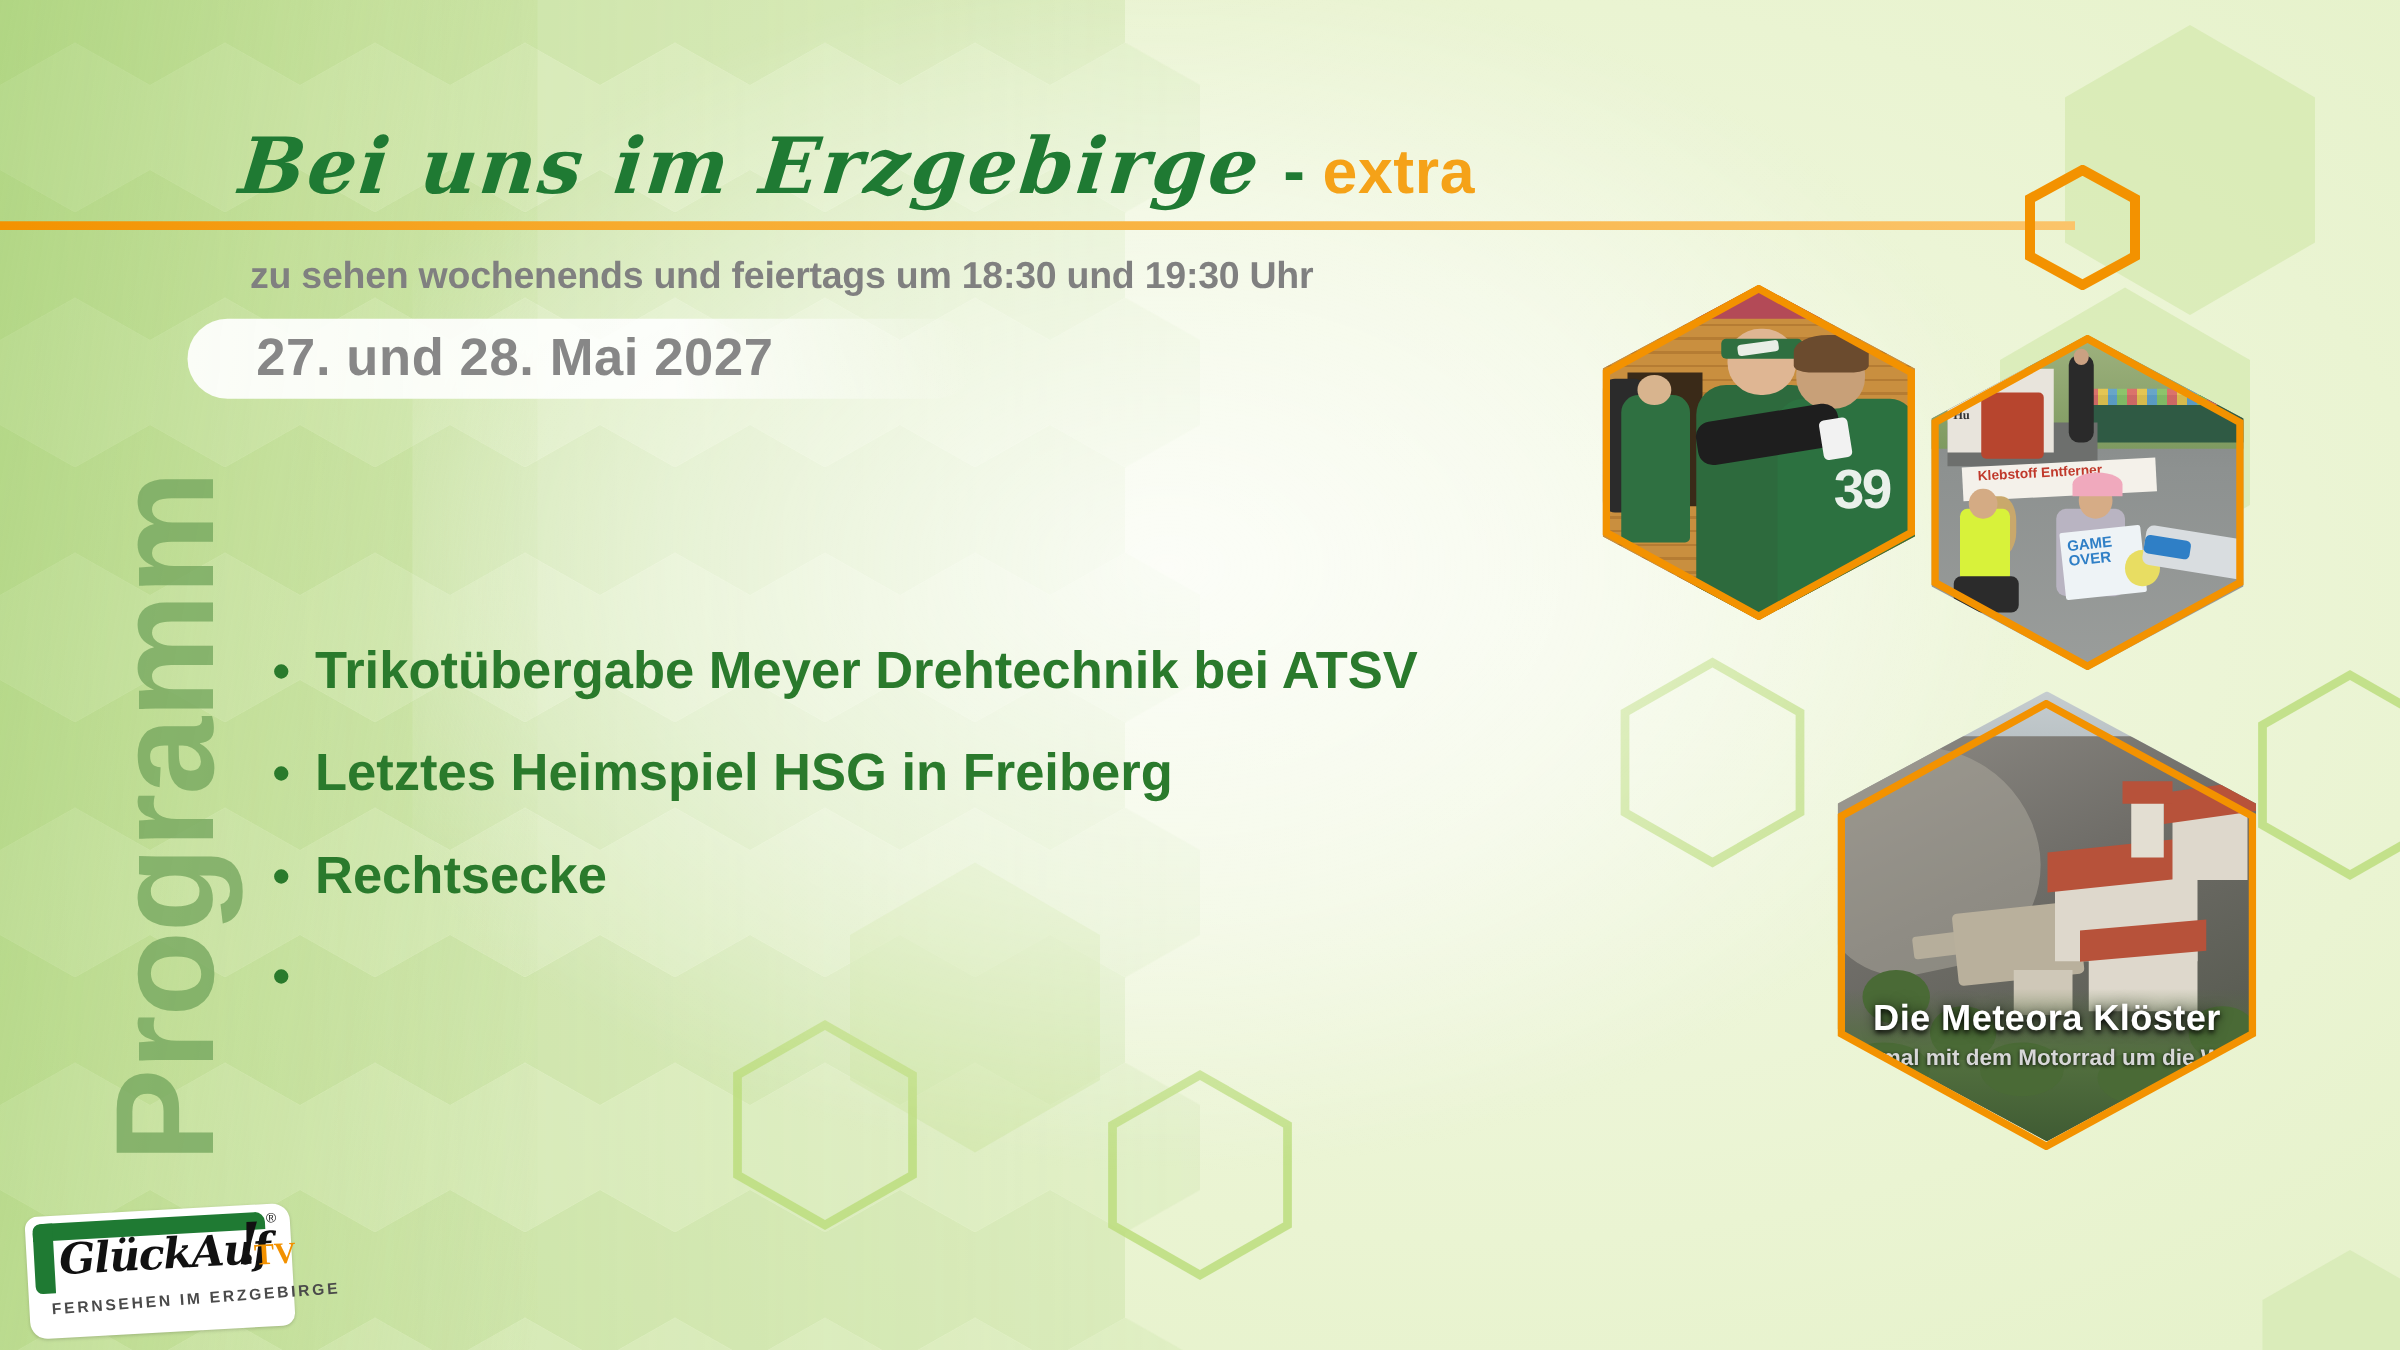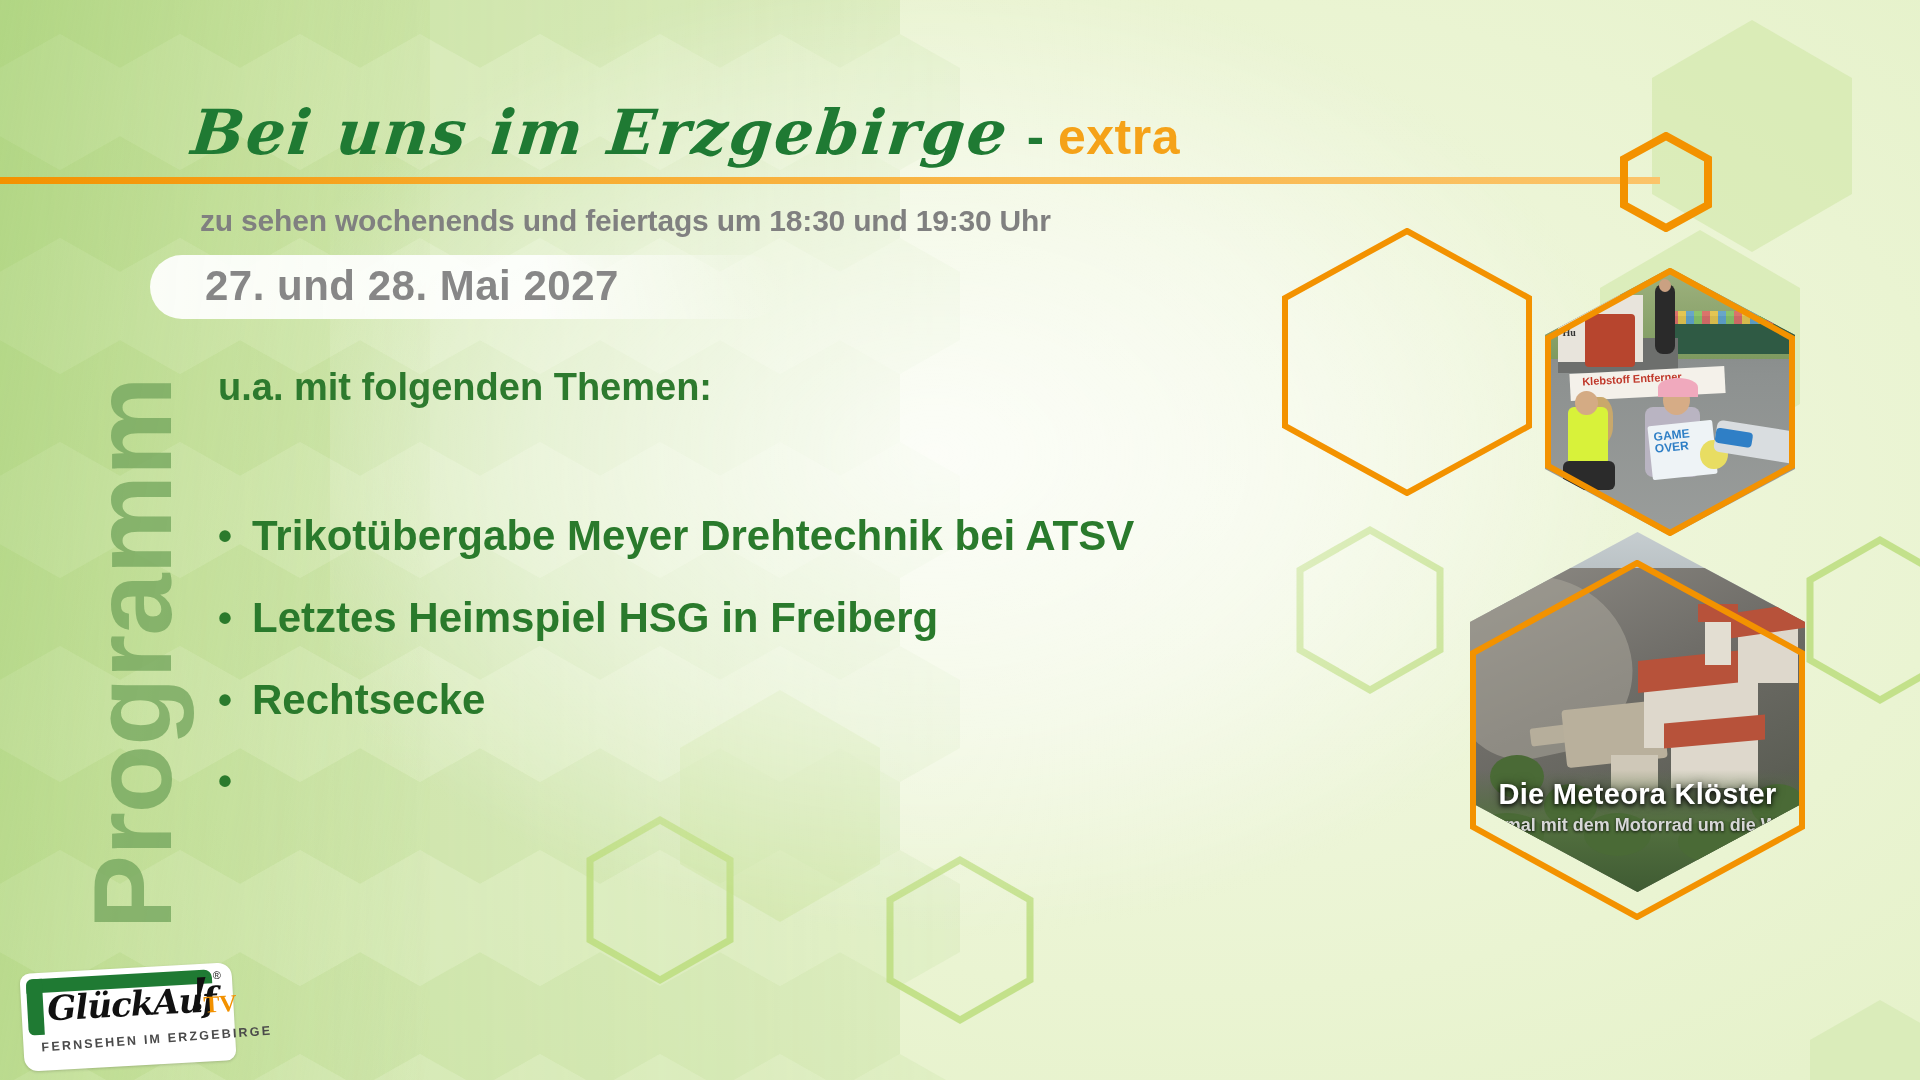--- a/index.html
+++ b/index.html
@@ -177,21 +177,21 @@
   .p2 .sit2{position:absolute;left:40%;top:52%;width:22%;height:26%;background:#b9b4c2;border-radius:8px;}
   .p2 .sit2-head{position:absolute;left:47%;top:44%;width:11%;height:11%;background:#d6ac86;border-radius:50%;}
   .p2 .cap{position:absolute;left:45%;top:41%;width:16%;height:7%;background:#f0a9bd;border-radius:50% 50% 0 0;}
   .p2 .sign{position:absolute;left:42%;top:58%;width:26%;height:20%;background:#eef3f6;border-radius:2px;transform:rotate(-6deg);}
   .p2 .sign b{position:absolute;left:8%;top:10%;font:700 12px "Liberation Sans",sans-serif;color:#2f7fc6;line-height:1;}
   .p2 .globe{position:absolute;left:62%;top:64%;width:11%;height:11%;background:#e8dd62;border-radius:50%;}
   .p2 .mic{position:absolute;right:-2%;top:59%;width:34%;height:12%;background:#d9dde0;border-radius:6px;transform:rotate(9deg);}
   .p2 .mic i{position:absolute;left:0;top:25%;width:44%;height:45%;background:#2f7fc6;border-radius:4px;}
 
   
-  .p3{left:1470px;top:532px;width:335px;height:360px;}
+  .p3{left:1470px;top:553px;width:335px;height:360px;}
   .p3 .sky3{position:absolute;left:0;top:0;width:100%;height:22%;background:linear-gradient(180deg,#c6cdd0,#aeb7ba);}
   .p3 .rock{position:absolute;left:0;top:10%;width:100%;height:92%;
     background:linear-gradient(155deg,#8d8a84 0%,#6f6d68 38%,#5d5f56 70%,#4a4d45 100%);}
   .p3 .rockhi{position:absolute;left:-6%;top:12%;width:54%;height:50%;background:rgba(170,166,155,.55);border-radius:40% 60% 50% 40%;transform:rotate(-12deg);}
   .p3 .greenery{position:absolute;left:0;bottom:0;width:100%;height:34%;
     background:linear-gradient(0deg,#3f5b33 0%,#53703f 55%,rgba(90,110,70,0) 100%);}
   .p3 .bush{position:absolute;width:16%;height:12%;background:#4a6a36;border-radius:50%;}
   .p3 .court{position:absolute;left:28%;top:48%;width:30%;height:16%;background:#b9b09c;border-radius:4px;transform:rotate(-6deg);}
   .p3 .roof{position:absolute;background:#b7523a;}
   .p3 .wall3{position:absolute;background:#ded8cc;}
@@ -331,40 +331,61 @@
     <span class="script">Bei uns im Erzgebirge</span>
     <span class="dash">-</span>
     <span class="extra">extra</span>
   </div>
 
   <div class="subtitle">zu sehen wochenends und feiertags um 18:30 und 19:30 Uhr</div>
 
   <div class="datewrap"></div>
   <div class="date">27. und 28. Mai  2027</div>
 
-  <div class="themes">u.a. mit folgenden Themen:</div>
 
   <ul class="bullets">
     <li>
       <span class="bul">•</span>
       <span>Trikotübergabe Meyer Drehtechnik bei ATSV</span>
     </li>
     <li>
       <span class="bul">•</span>
       <span>Letztes Heimspiel HSG in Freiberg</span>
     </li>
     <li>
       <span class="bul">•</span>
       <span>Rechtsecke</span>
     </li>
     <li>
       <span class="bul">•</span>
     </li>
   </ul>
 
+  <div class="hexphoto p1">
+    <div class="photo-inner">
+      <div class="wall"></div>
+      <div class="banner"></div>
+      <div class="doorway"></div>
+      <div class="bench"></div>
+      <div class="bg-person2"></div>
+      <div class="bg-player"></div>
+      <div class="bg-head"></div>
+      <div class="pl-a"></div>
+      <div class="pl-a-head"></div>
+      <div class="band">
+          <i></i>
+        </div>
+      <div class="pl-b"></div>
+      <div class="pl-b-head"></div>
+      <div class="pl-b-hair"></div>
+      <div class="arm"></div>
+      <div class="cuff"></div>
+      <div class="num">39</div>
+    </div>
+  </div>
   <div class="hexborder" style="left:1282px;top:228px;">
     <svg width="250" height="268" viewBox="0 0 250 268" aria-hidden="true">
       <polygon points="125,3 247,70 247,198 125,265 3,198 3,70" fill="none" stroke="#f39200" stroke-width="6"></polygon>
     </svg>
   </div>
 
   <div class="hexphoto p2">
     <div class="photo-inner">
       <div class="road"></div>
       <div class="sky"></div>

